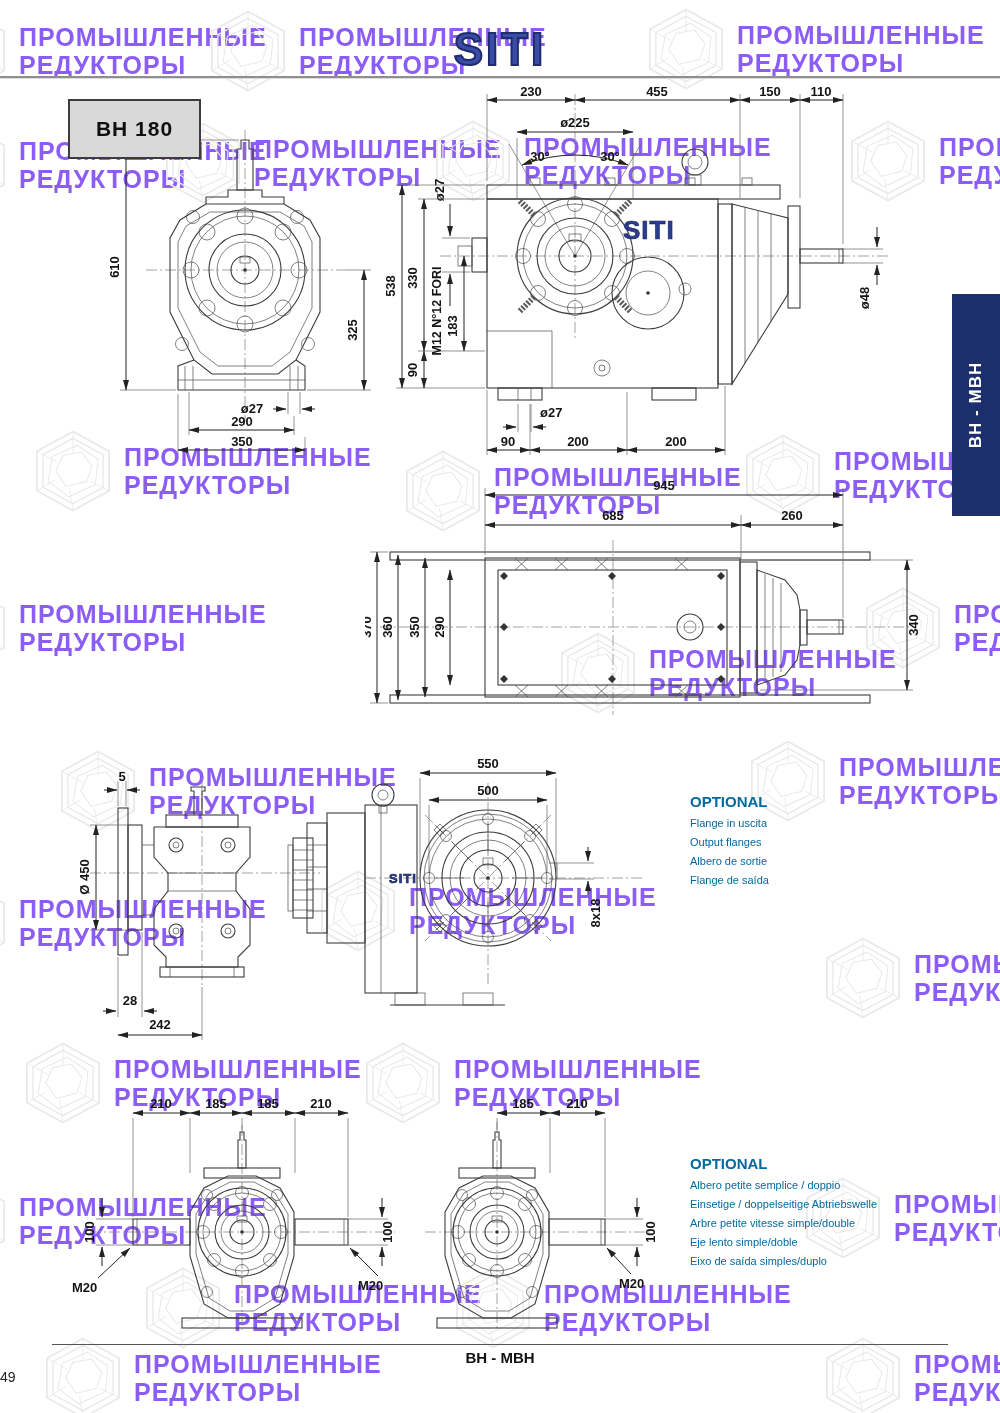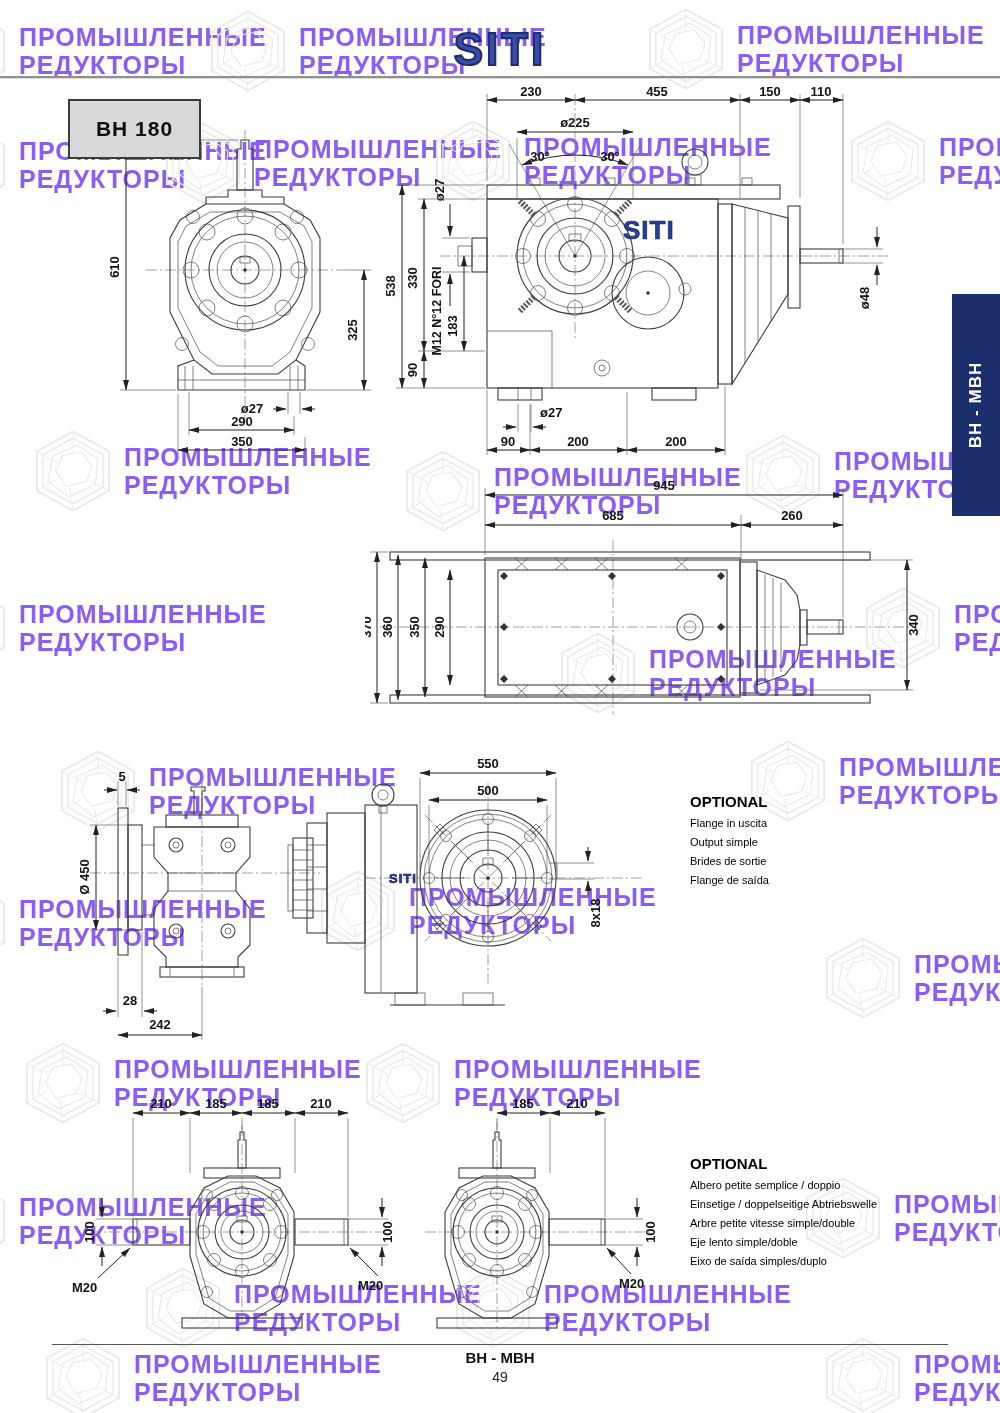--- a/index.html
+++ b/index.html
@@ -21,27 +21,27 @@
   svg text{font:bold 13px "Liberation Sans",sans-serif;fill:#141414}
   .ol{stroke:#3c3c3c;stroke-width:1.1;fill:none}
   .ol2{stroke:#4a4a4a;stroke-width:0.7;fill:none}
   .dl{stroke:#222;stroke-width:1;fill:none}
   .ext{stroke:#666;stroke-width:0.7;fill:none}
   .cl{stroke:#8a8a8a;stroke-width:0.8;fill:none;stroke-dasharray:11 3 2 3}
   .stud{stroke:#5a5a5a;stroke-width:6;stroke-dasharray:2 1.6;fill:none}
   .blt{fill:#333;stroke:none}
   .siti-small{fill:#2c3e94;stroke:#17265f;stroke-width:0.7;letter-spacing:1px}
   
-  .opt{position:absolute;width:305px;z-index:2;color:#000000}
+  .opt{position:absolute;width:305px;z-index:2;color:#0369a1}
   .opt .t{font-weight:bold;font-size:15px;margin-bottom:4px}
   .opt .l{font-size:11px;line-height:19px}
   
   .footer-rule{position:absolute;left:52px;top:1344px;width:896px;border-top:1.5px solid #555;z-index:2}
   .f-title{position:absolute;top:1349px;left:0;width:100%;text-align:center;font-weight:bold;font-size:15px;color:#111;z-index:2}
-  .f-page{position:absolute;top:1369px;left:0;width:100%;text-align:center;font-size:14px;color:#222;z-index:2}
+  .f-page{position:absolute;top:1369px;left:0;width:100%;font-size:14px;color:#222;z-index:2}
 </style>
 </head>
 <body>
 
 <div class="page">
 
   <svg width="0" height="0" style="position:absolute">
     <defs>
       <marker id="ae" markerWidth="12" markerHeight="8" refX="10.5" refY="4" orient="auto" markerUnits="userSpaceOnUse">
         <path d="M0.5,1 L11,4 L0.5,7 Z" fill="#222"></path>
@@ -732,22 +732,22 @@
     <line class="ext" x1="262" y1="108" x2="299" y2="108"></line>
     <line class="ext" x1="262" y1="124" x2="299" y2="124"></line>
     <line class="dl" x1="293" y1="92" x2="293" y2="106" marker-end="url(#ae)"></line>
     <line class="dl" x1="293" y1="140" x2="293" y2="126" marker-end="url(#ae)"></line>
     <text transform="rotate(-90 305 158)" x="305" y="158" text-anchor="middle">8x18</text>
   </svg>
 
   <div class="opt" style="left:690px;top:793px">
     <div class="t">OPTIONAL</div>
     <div class="l">Flange in uscita</div>
-    <div class="l">Output simple</div>
-    <div class="l">Brides de sortie</div>
+    <div class="l">Output flanges</div>
+    <div class="l">Albero de sortie</div>
     <div class="l">Flange de saída</div>
   </div>
 
   <svg class="drawing" style="left:70px;top:1080px" width="345" height="250" viewBox="0 0 345 250">
     <line class="cl" x1="20" y1="152" x2="325" y2="152"></line>
     <line class="cl" x1="172" y1="45" x2="172" y2="255"></line>
 
     <line class="ext" x1="63" y1="137" x2="63" y2="38"></line>
     <line class="ext" x1="120" y1="93" x2="120" y2="38"></line>
     <line class="ext" x1="172" y1="50" x2="172" y2="38"></line>

